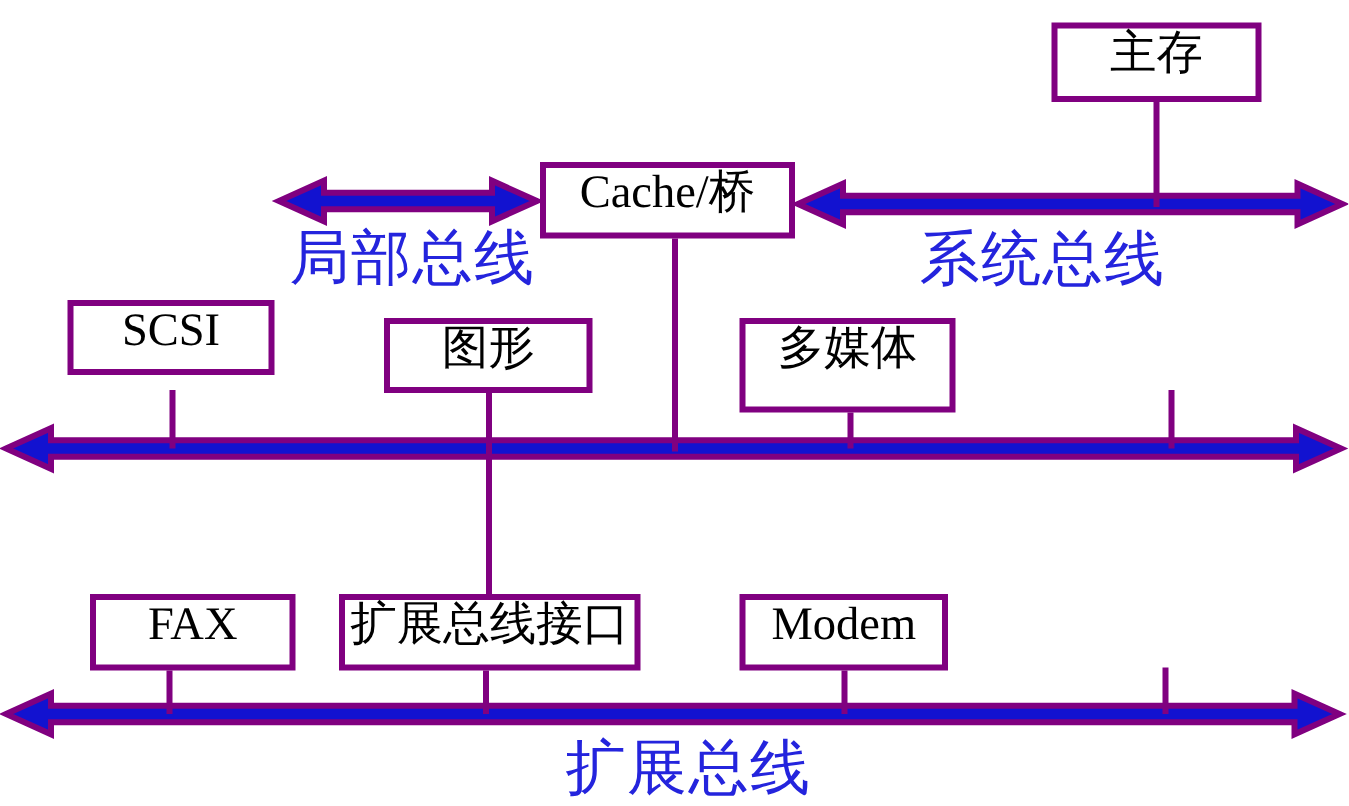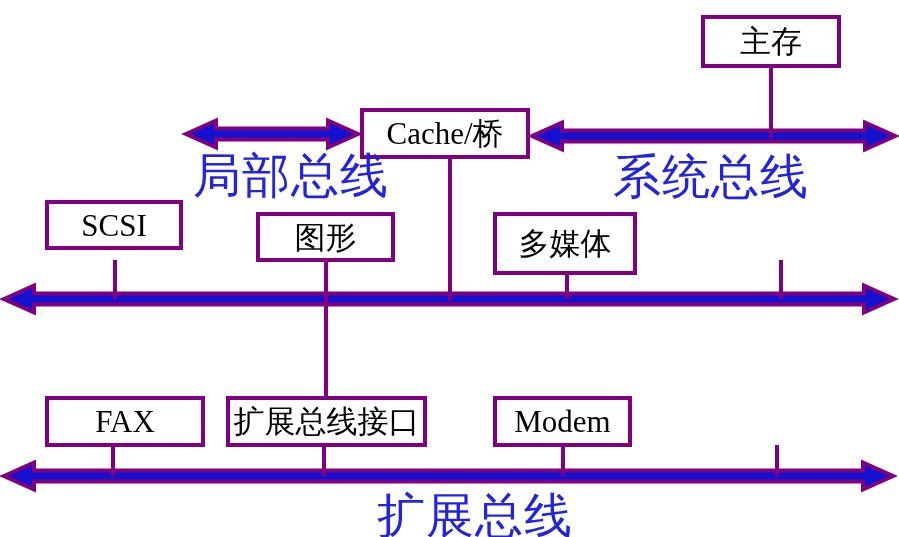--- a/index.html
+++ b/index.html
@@ -11,34 +11,34 @@
     --background:#ffffff;
   }
   html,body{margin:0;padding:0;background:var(--background);}
   .canvas{
     position:relative;width:899px;height:537px;background:var(--background);
     font-family:"Liberation Serif","DejaVu Serif",serif;overflow:hidden;
   }
   .box{
     position:absolute;box-sizing:border-box;background:#ffffff;
     border:4px solid var(--box-border);
-    display:flex;align-items:center;justify-content:center;
+    display:flex;justify-content:center;
     font-size:31px;color:var(--box-text);line-height:1;z-index:3;
   }
   .vline{
     position:absolute;width:4px;background:var(--box-border);z-index:2;
   }
   .bus{
     position:absolute;z-index:1;overflow:visible;
   }
   .bus polygon{
     fill:var(--bus-fill);stroke:var(--bus-outline);stroke-width:4;stroke-linejoin:miter;
   }
   .bus-label{
-    position:absolute;color:var(--label-text);font-size:48px;line-height:1;
+    position:absolute;color:var(--label-text);font-size:40px;line-height:1;
     white-space:nowrap;z-index:4;letter-spacing:1px;
   }
 </style>
 </head>
 <body>
 
 <div class="canvas">
 
   <svg class="bus" style="left:184px;top:118px" width="176" height="32" viewBox="0 0 176 32">
     <polygon points="2,16 32,2.5 32,10.5 144,10.5 144,2.5 174,16 144,29.5 144,21.5 32,21.5 32,29.5"></polygon>
@@ -82,21 +82,21 @@
 
   <div class="box" style="left:256px;top:212px;width:139px;height:50px">
     <span>图形</span>
   </div>
 
   <div class="box" style="left:493px;top:212px;width:144px;height:63px">
     <span>多媒体</span>
   </div>
 
 
-  <div class="box" style="left:45px;top:396px;width:160px;height:51px">
+  <div class="box" style="left:60px;top:396px;width:137px;height:51px">
     <span>FAX</span>
   </div>
 
   <div class="box" style="left:226px;top:396px;width:201px;height:51px">
     <span>扩展总线接口</span>
   </div>
 
   <div class="box" style="left:493px;top:396px;width:139px;height:51px">
     <span>Modem</span>
   </div>

